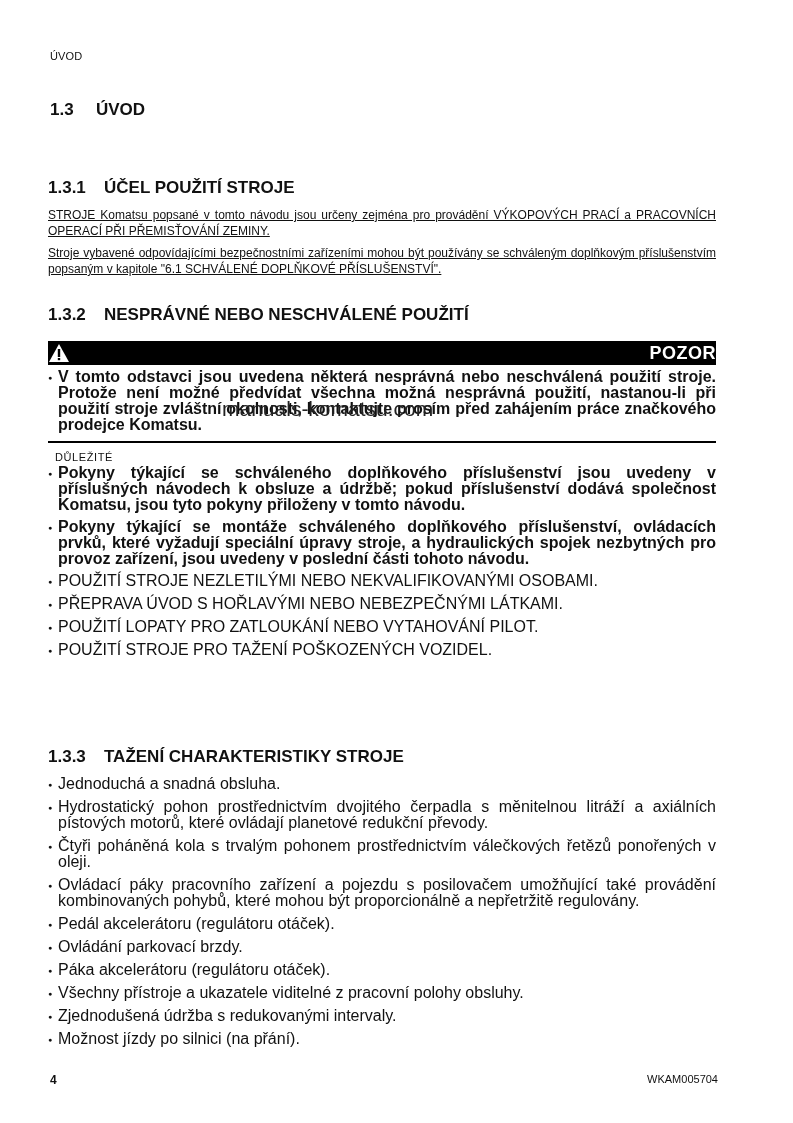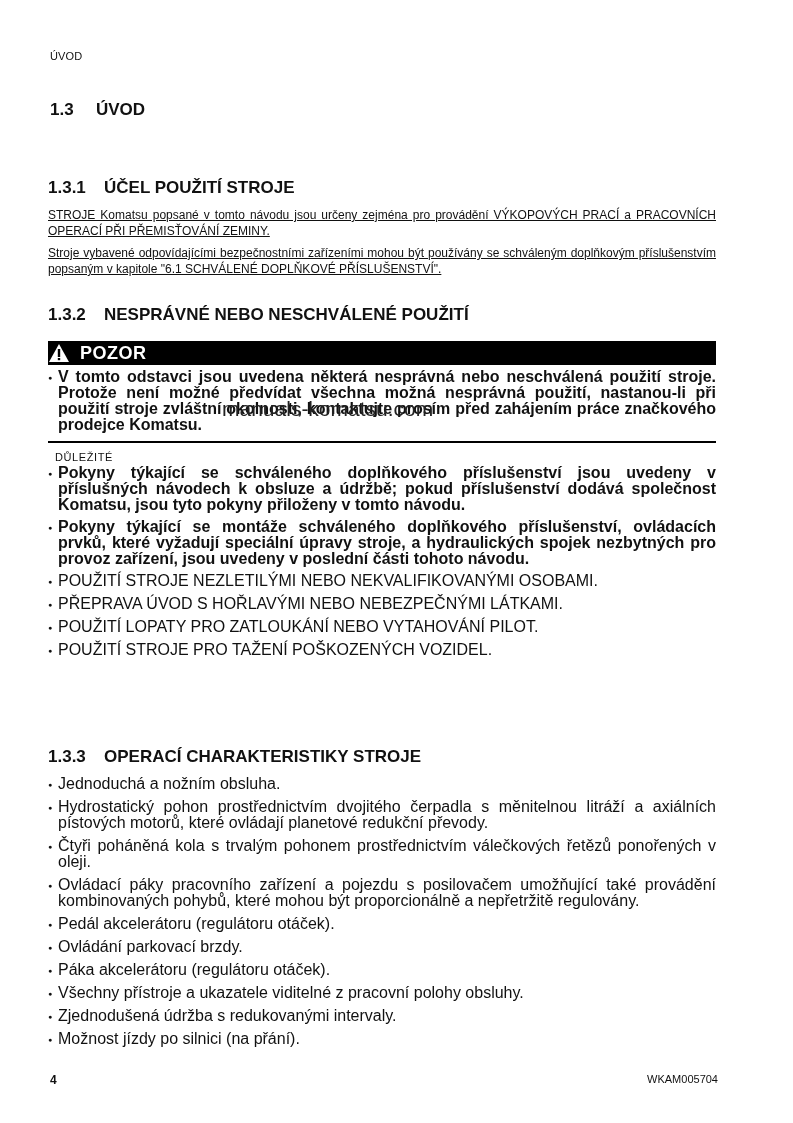--- a/index.html
+++ b/index.html
@@ -12,21 +12,21 @@
     .h1 .num { display: inline-block; width: 46px; }
     .h2 { font-size: 17px; font-weight: bold; margin: 0; }
     .h2 .num { display: inline-block; width: 56px; }
     .p { font-size: 12px; line-height: 16px; text-align: justify; margin: 0; text-decoration: underline; }
     .block { position: absolute; left: 48px; width: 668px; margin-top: 26px; }
     .bullet { position: relative; padding-left: 10px; font-size: 16px; line-height: 16px; text-align: justify; }
     .bullet::before { content: "●"; position: absolute; left: 0; top: 1px; font-size: 7px; }
     .bold { font-weight: bold; }
     .warn-bar {
       background: #000; color: #fff; height: 24px; display: flex; align-items: center;
-      justify-content: flex-start; font-weight: bold; font-size: 18px; letter-spacing: 0.5px;
+      justify-content: space-between; font-weight: bold; font-size: 18px; letter-spacing: 0.5px;
     }
     .warn-bar svg { margin-right: 10px; }
     .rule { border-top: 2px solid #000; margin-top: 8px; }
     .watermark { position: absolute; left: 222px; top: 397px; font-size: 21px; color: #222; }
     .important-label { font-size: 11px; letter-spacing: 0.6px; padding-left: 7px; }
     .footer-left { position: absolute; left: 50px; top: 1073px; font-size: 12px; font-weight: bold; }
     .footer-right { position: absolute; right: 75px; top: 1073px; font-size: 11px; }
     .gap6 { margin-top: 6px; }
     .gap7 { margin-top: 7px; }
   </style>
@@ -70,23 +70,23 @@
   <div class="bullet bold" style="margin-top:2px;">Pokyny týkající se schváleného doplňkového příslušenství jsou uvedeny v příslušných návodech k obsluze a údržbě; pokud příslušenství dodává společnost Komatsu, jsou tyto pokyny přiloženy v tomto návodu.</div>
   <div class="bullet bold gap6">Pokyny týkající se montáže schváleného doplňkového příslušenství, ovládacích prvků, které vyžadují speciální úpravy stroje, a hydraulických spojek nezbytných pro provoz zařízení, jsou uvedeny v poslední části tohoto návodu.</div>
   <div class="bullet gap6">POUŽITÍ STROJE NEZLETILÝMI NEBO NEKVALIFIKOVANÝMI OSOBAMI.</div>
   <div class="bullet gap7">PŘEPRAVA ÚVOD S HOŘLAVÝMI NEBO NEBEZPEČNÝMI LÁTKAMI.</div>
   <div class="bullet gap7">POUŽITÍ LOPATY PRO ZATLOUKÁNÍ NEBO VYTAHOVÁNÍ PILOT.</div>
   <div class="bullet gap7">POUŽITÍ STROJE PRO TAŽENÍ POŠKOZENÝCH VOZIDEL.</div>
 </div>
 
 <div class="block" style="top:721px;">
   <h2 class="h2">
-    <span class="num">1.3.3</span><span>OPERACÍ CHARAKTERISTIKY STROJE</span>
+    <span class="num">1.3.3</span><span>TAŽENÍ CHARAKTERISTIKY STROJE</span>
   </h2>
-  <div class="bullet" style="margin-top:9px;">Jednoduchá a nožním obsluha.</div>
+  <div class="bullet" style="margin-top:9px;">Jednoduchá a snadná obsluha.</div>
   <div class="bullet gap7">Hydrostatický pohon prostřednictvím dvojitého čerpadla s měnitelnou litráží a axiálních pístových motorů, které ovládají planetové redukční převody.</div>
   <div class="bullet gap7">Čtyři poháněná kola s trvalým pohonem prostřednictvím válečkových řetězů ponořených v oleji.</div>
   <div class="bullet gap7">Ovládací páky pracovního zařízení a pojezdu s posilovačem umožňující také provádění kombinovaných pohybů, které mohou být proporcionálně a nepřetržitě regulovány.</div>
   <div class="bullet gap7">Pedál akcelerátoru (regulátoru otáček).</div>
   <div class="bullet gap7">Ovládání parkovací brzdy.</div>
   <div class="bullet gap7">Páka akcelerátoru (regulátoru otáček).</div>
   <div class="bullet gap7">Všechny přístroje a ukazatele viditelné z pracovní polohy obsluhy.</div>
   <div class="bullet gap7">Zjednodušená údržba s redukovanými intervaly.</div>
   <div class="bullet gap7">Možnost jízdy po silnici (na přání).</div>
 </div>

